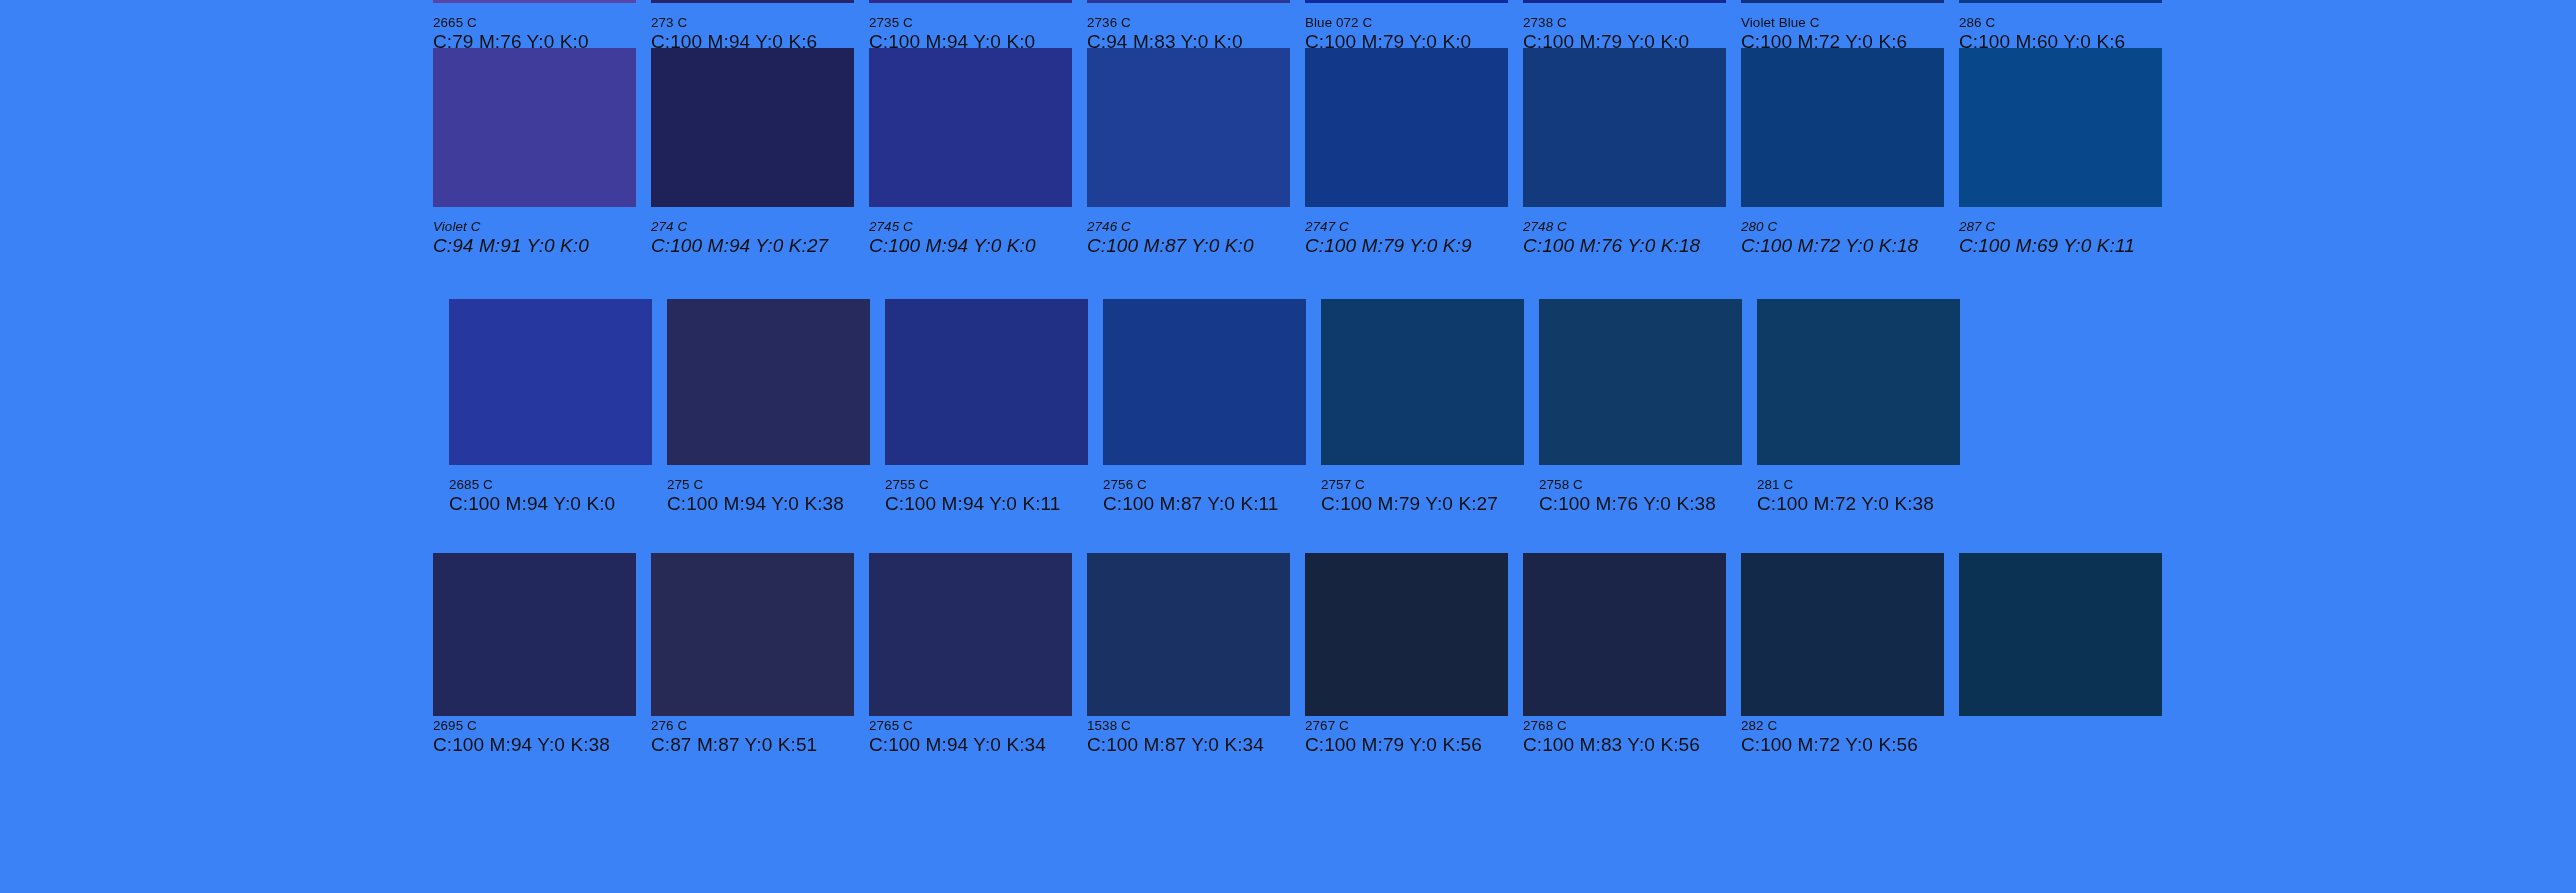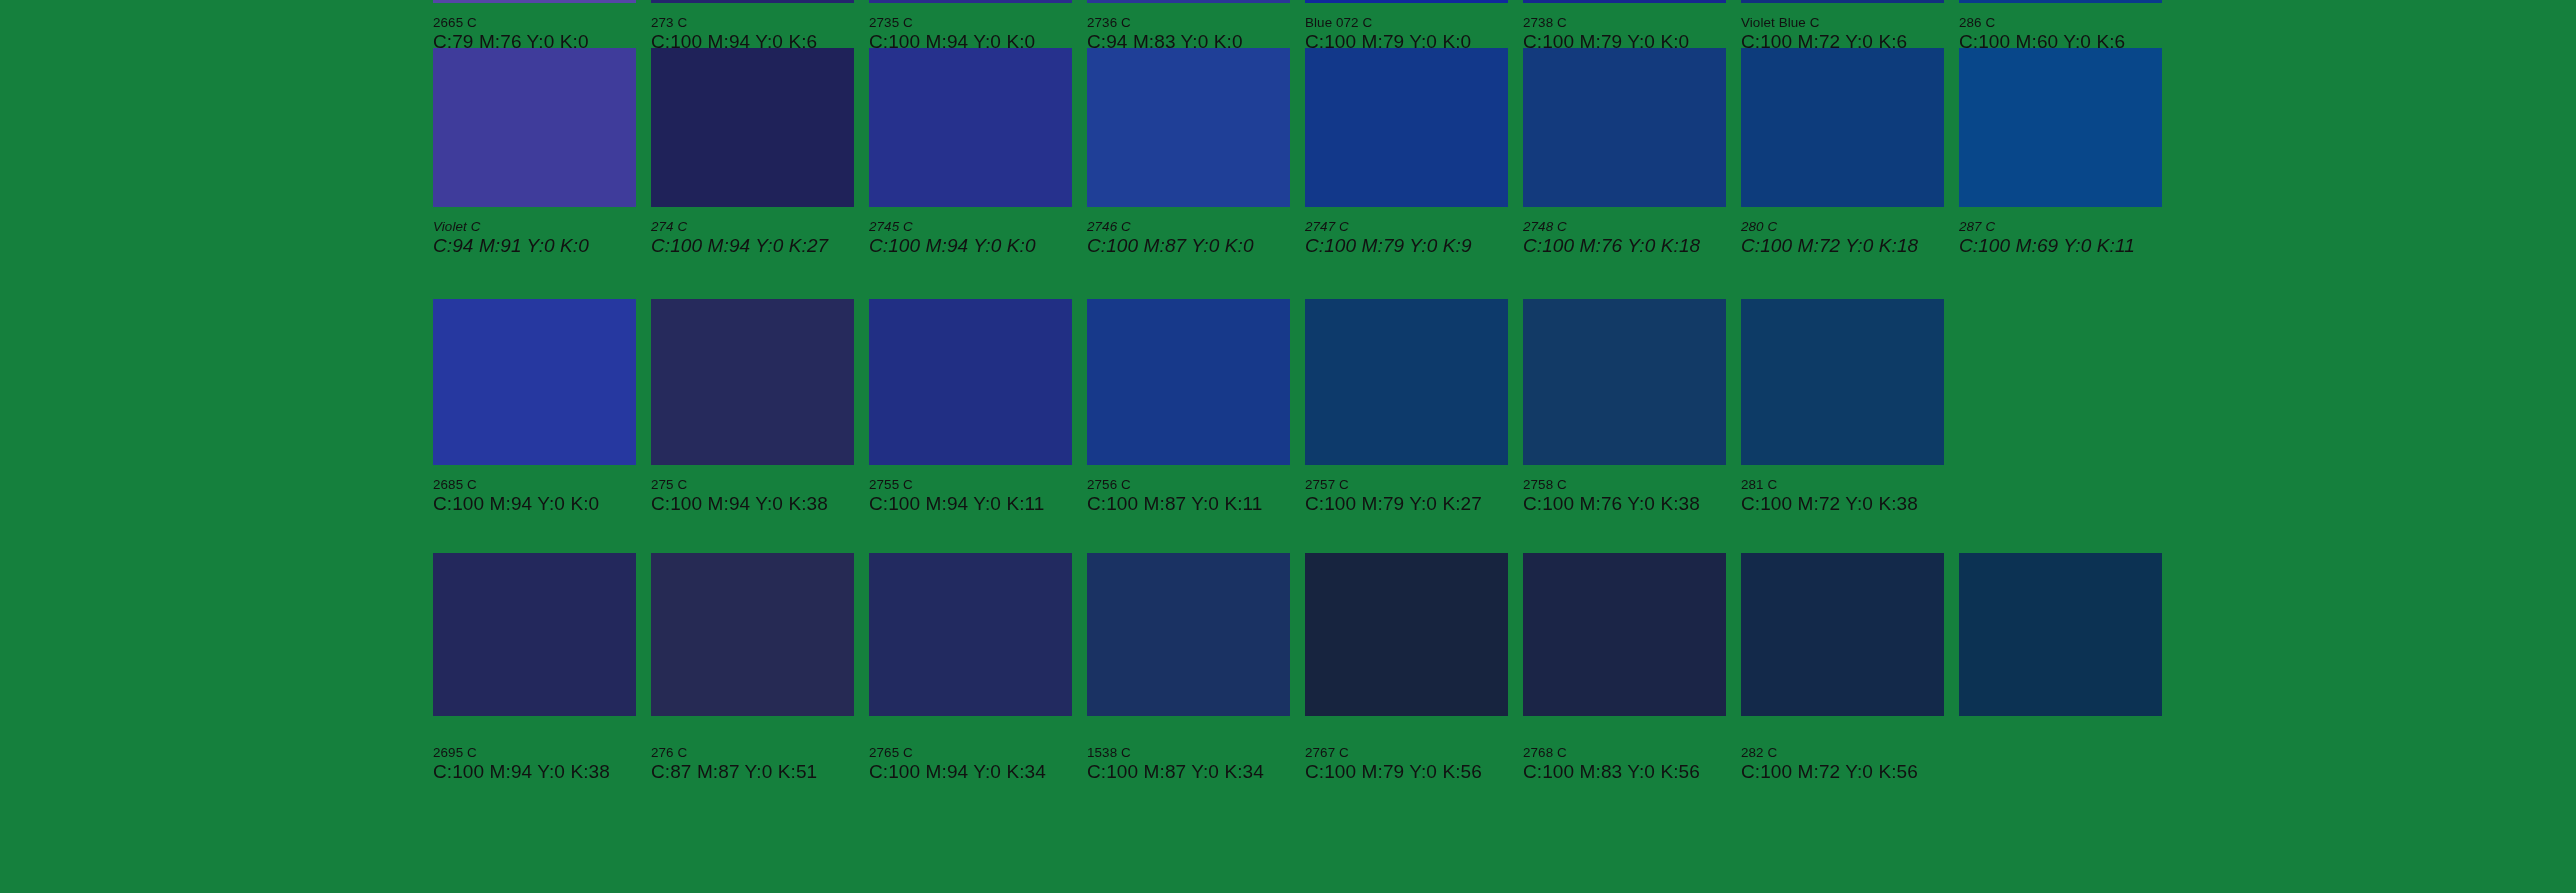--- a/index.html
+++ b/index.html
@@ -13,21 +13,21 @@
     height: 894px;
     overflow: hidden;
     font-family: "Liberation Sans", sans-serif;
     -webkit-font-smoothing: antialiased;
   }
 
   #sheet {
     position: relative;
     width: 2576px;
     height: 894px;
-    background: #15803d;
+    background: #3b82f6;
   }
 
   
   #swatch-grid {
     position: absolute;
     left: 433px;
     top: 0;
     width: 1744px;
     height: 894px;
   }
@@ -71,32 +71,32 @@
     line-height: 17px;
     letter-spacing: 0.1px;
     white-space: nowrap;
     color: #111111;
     margin-top: 2px;
   }
 
   
   .row-0 { top: -156px; }   
   .row-1 { top:  48px; }
-  .row-2 { top: 299px; }
+  .row-2 { top: 299px; margin-left: 16px; }
   .row-3 { top: 553px; }
 
   .row-0 .swatch-chip { height: 159px; }
   .row-1 .swatch-chip { height: 159px; }
   .row-2 .swatch-chip { height: 166px; }
   .row-3 .swatch-chip { height: 163px; }
 
   .row-0 .swatch-caption { padding-top: 11px; }
   .row-1 .swatch-caption { padding-top: 11px; font-style: italic; }
   .row-2 .swatch-caption { padding-top: 11px; }
-  .row-3 .swatch-caption { padding-top: 28px; }
+  .row-3 .swatch-caption { padding-top: 1px; }
 </style>
 </head>
 <body>
 
 <div id="sheet">
   <div id="swatch-grid">
       <div class="swatch-row row-0">
         <div class="swatch-cell">
           <div class="swatch-chip" style="background: rgb(85, 70, 168);"></div>
           <div class="swatch-caption">

